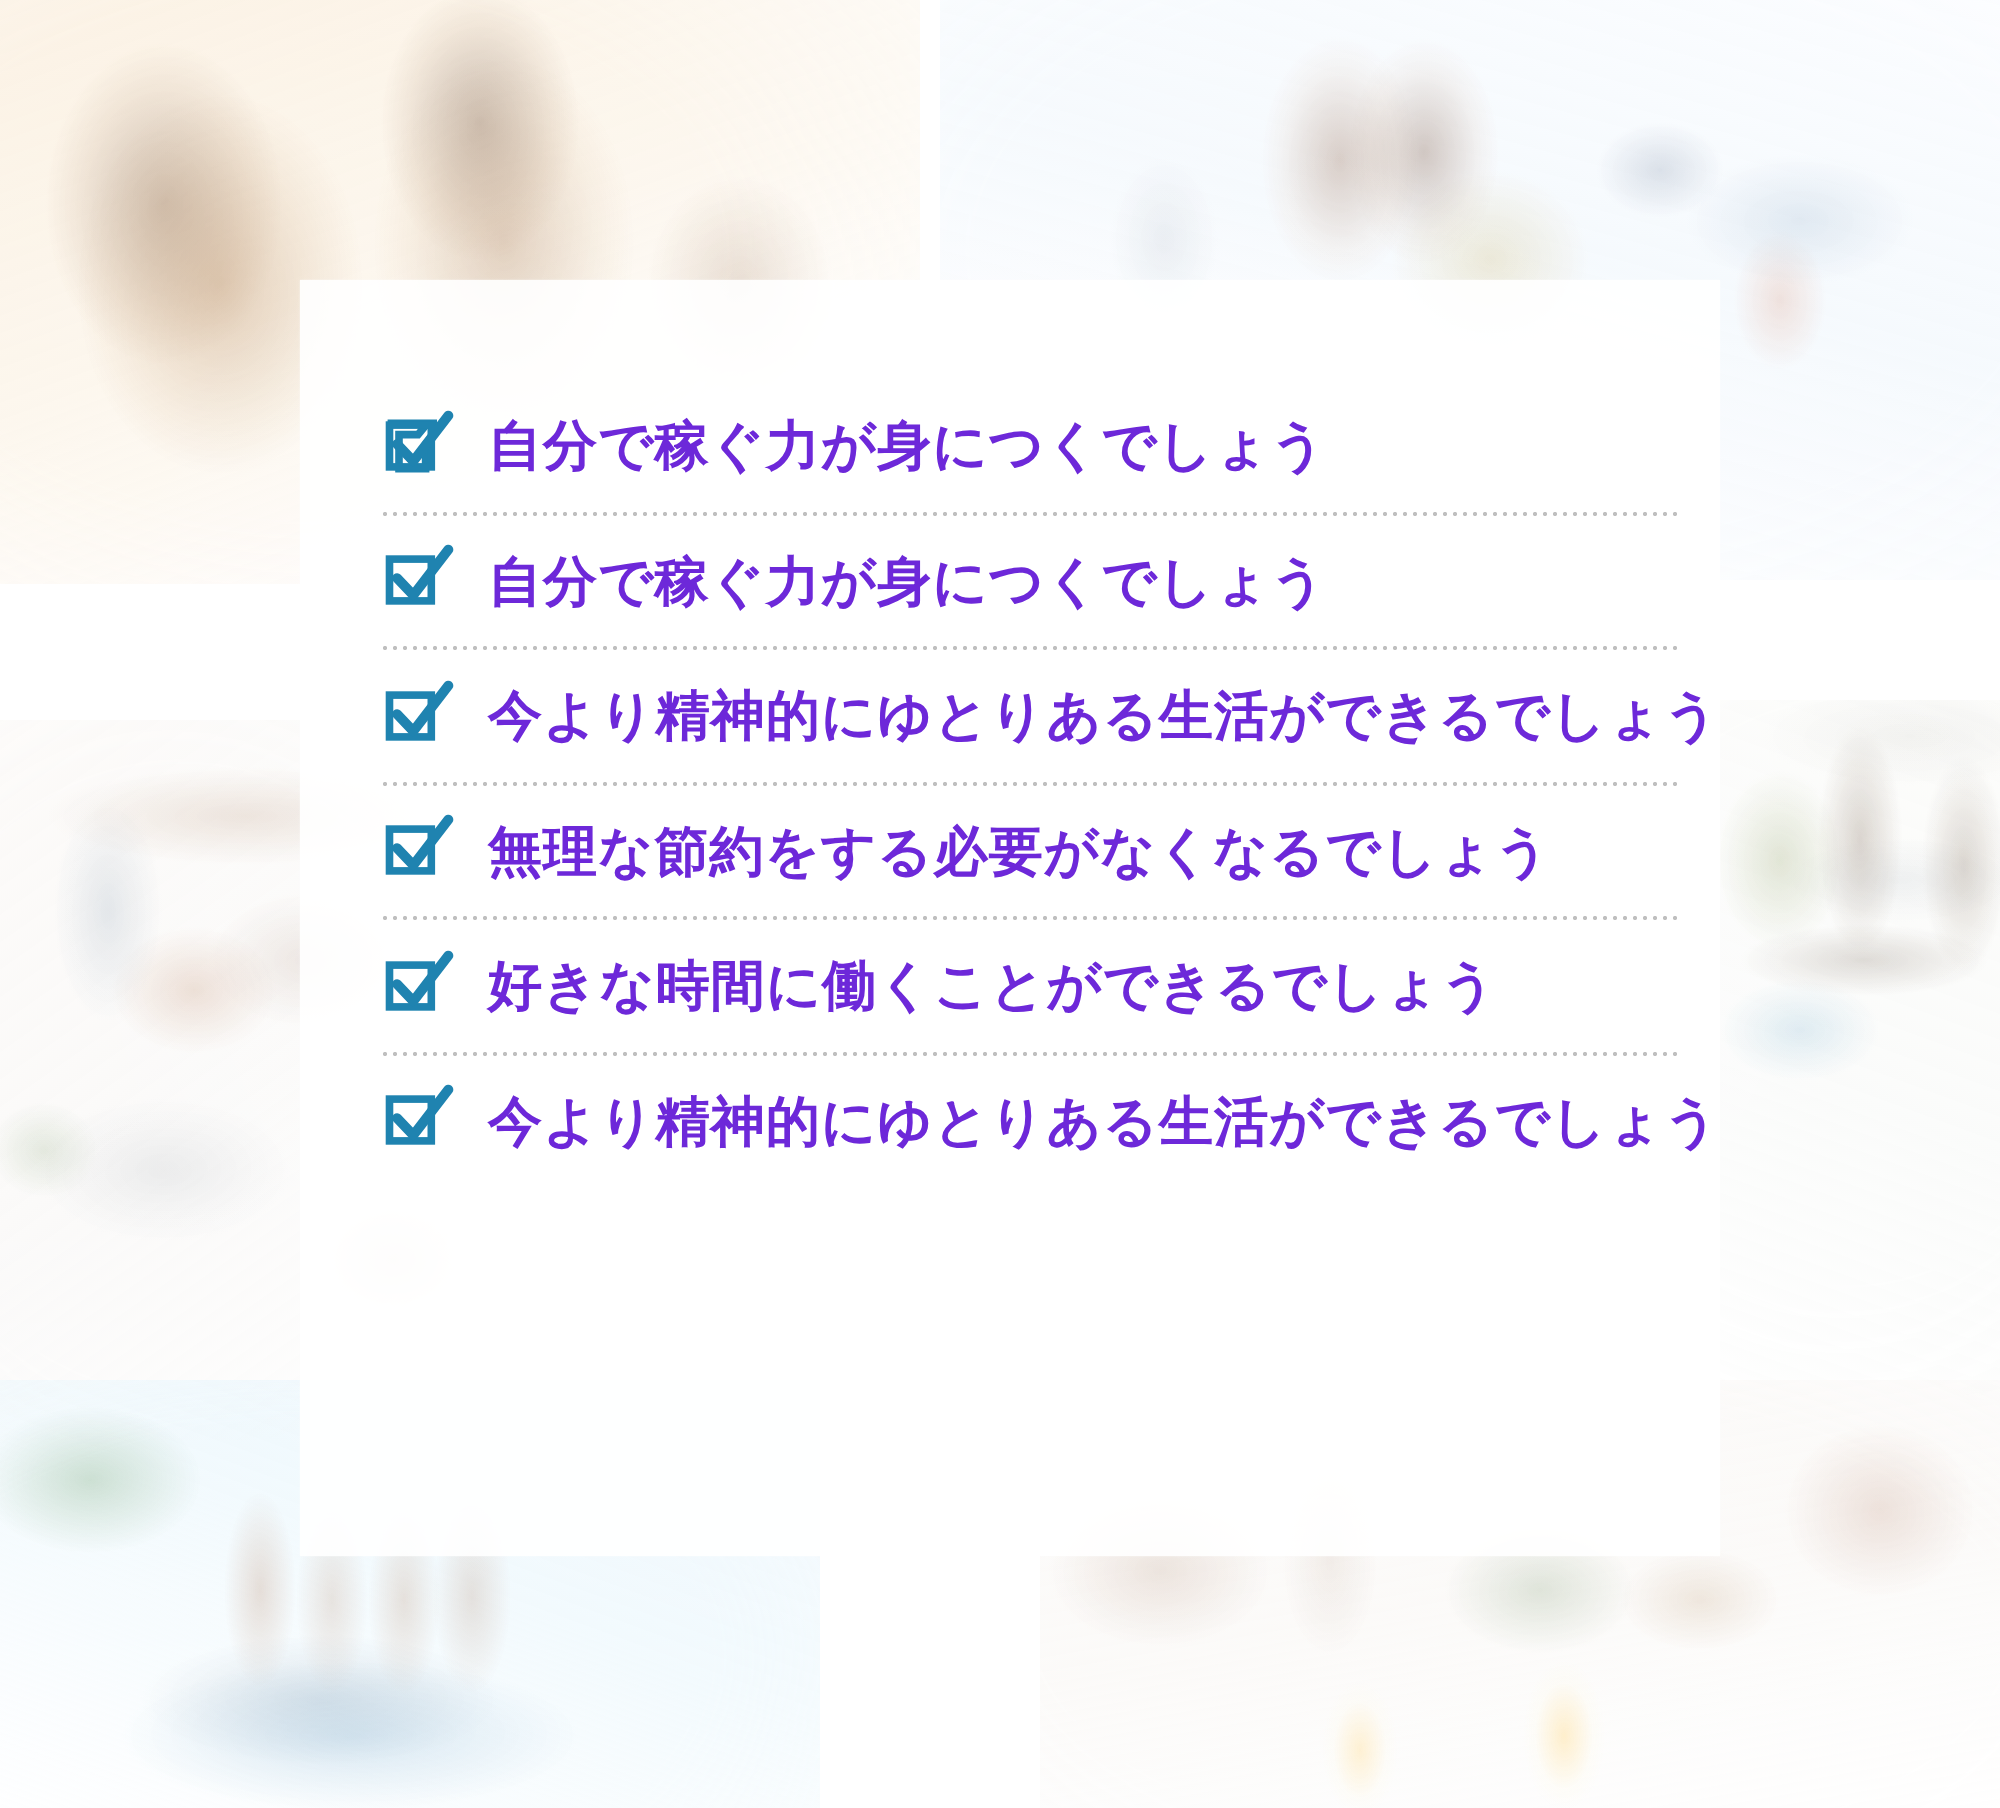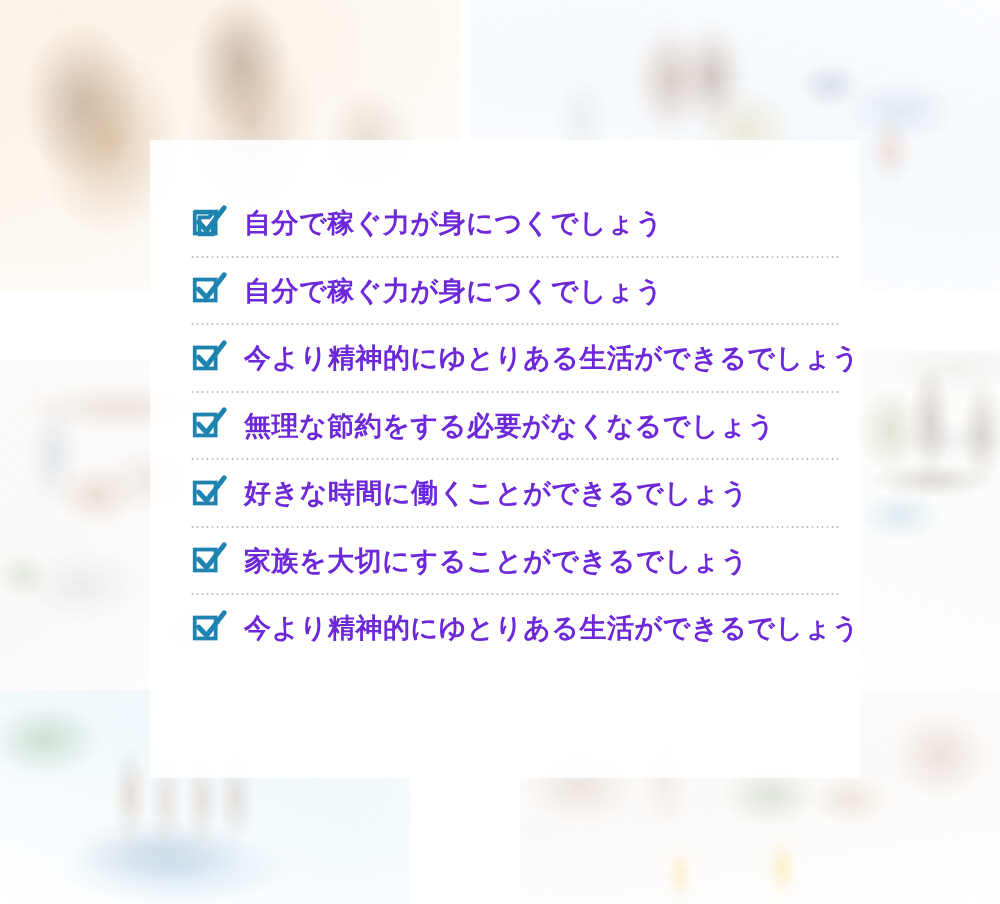--- a/index.html
+++ b/index.html
@@ -246,27 +246,20 @@
       </div>
 
       <div class="row">
         <svg class="check-icon" viewBox="0 0 40 40">
           <rect x="5" y="9" width="22" height="22" fill="none" stroke="#1f83b0" stroke-width="4"></rect>
           <path d="M9 19 L17.5 28 L36 4" fill="none" stroke="#1f83b0" stroke-width="5.2" stroke-linecap="round" stroke-linejoin="round"></path>
         </svg>
         <span class="row-label">好きな時間に働くことができるでしょう</span>
       </div>
 
-      <div class="row">
-        <svg class="check-icon" viewBox="0 0 40 40">
-          <rect x="5" y="9" width="22" height="22" fill="none" stroke="#1f83b0" stroke-width="4"></rect>
-          <path d="M9 19 L17.5 28 L36 4" fill="none" stroke="#1f83b0" stroke-width="5.2" stroke-linecap="round" stroke-linejoin="round"></path>
-        </svg>
-        <span class="row-label">家族を大切にすることができるでしょう</span>
-      </div>
 
       <div class="row">
         <svg class="check-icon" viewBox="0 0 40 40">
           <rect x="5" y="9" width="22" height="22" fill="none" stroke="#1f83b0" stroke-width="4"></rect>
           <path d="M9 19 L17.5 28 L36 4" fill="none" stroke="#1f83b0" stroke-width="5.2" stroke-linecap="round" stroke-linejoin="round"></path>
         </svg>
         <span class="row-label">今より精神的にゆとりある生活ができるでしょう</span>
       </div>
 
     </div>

